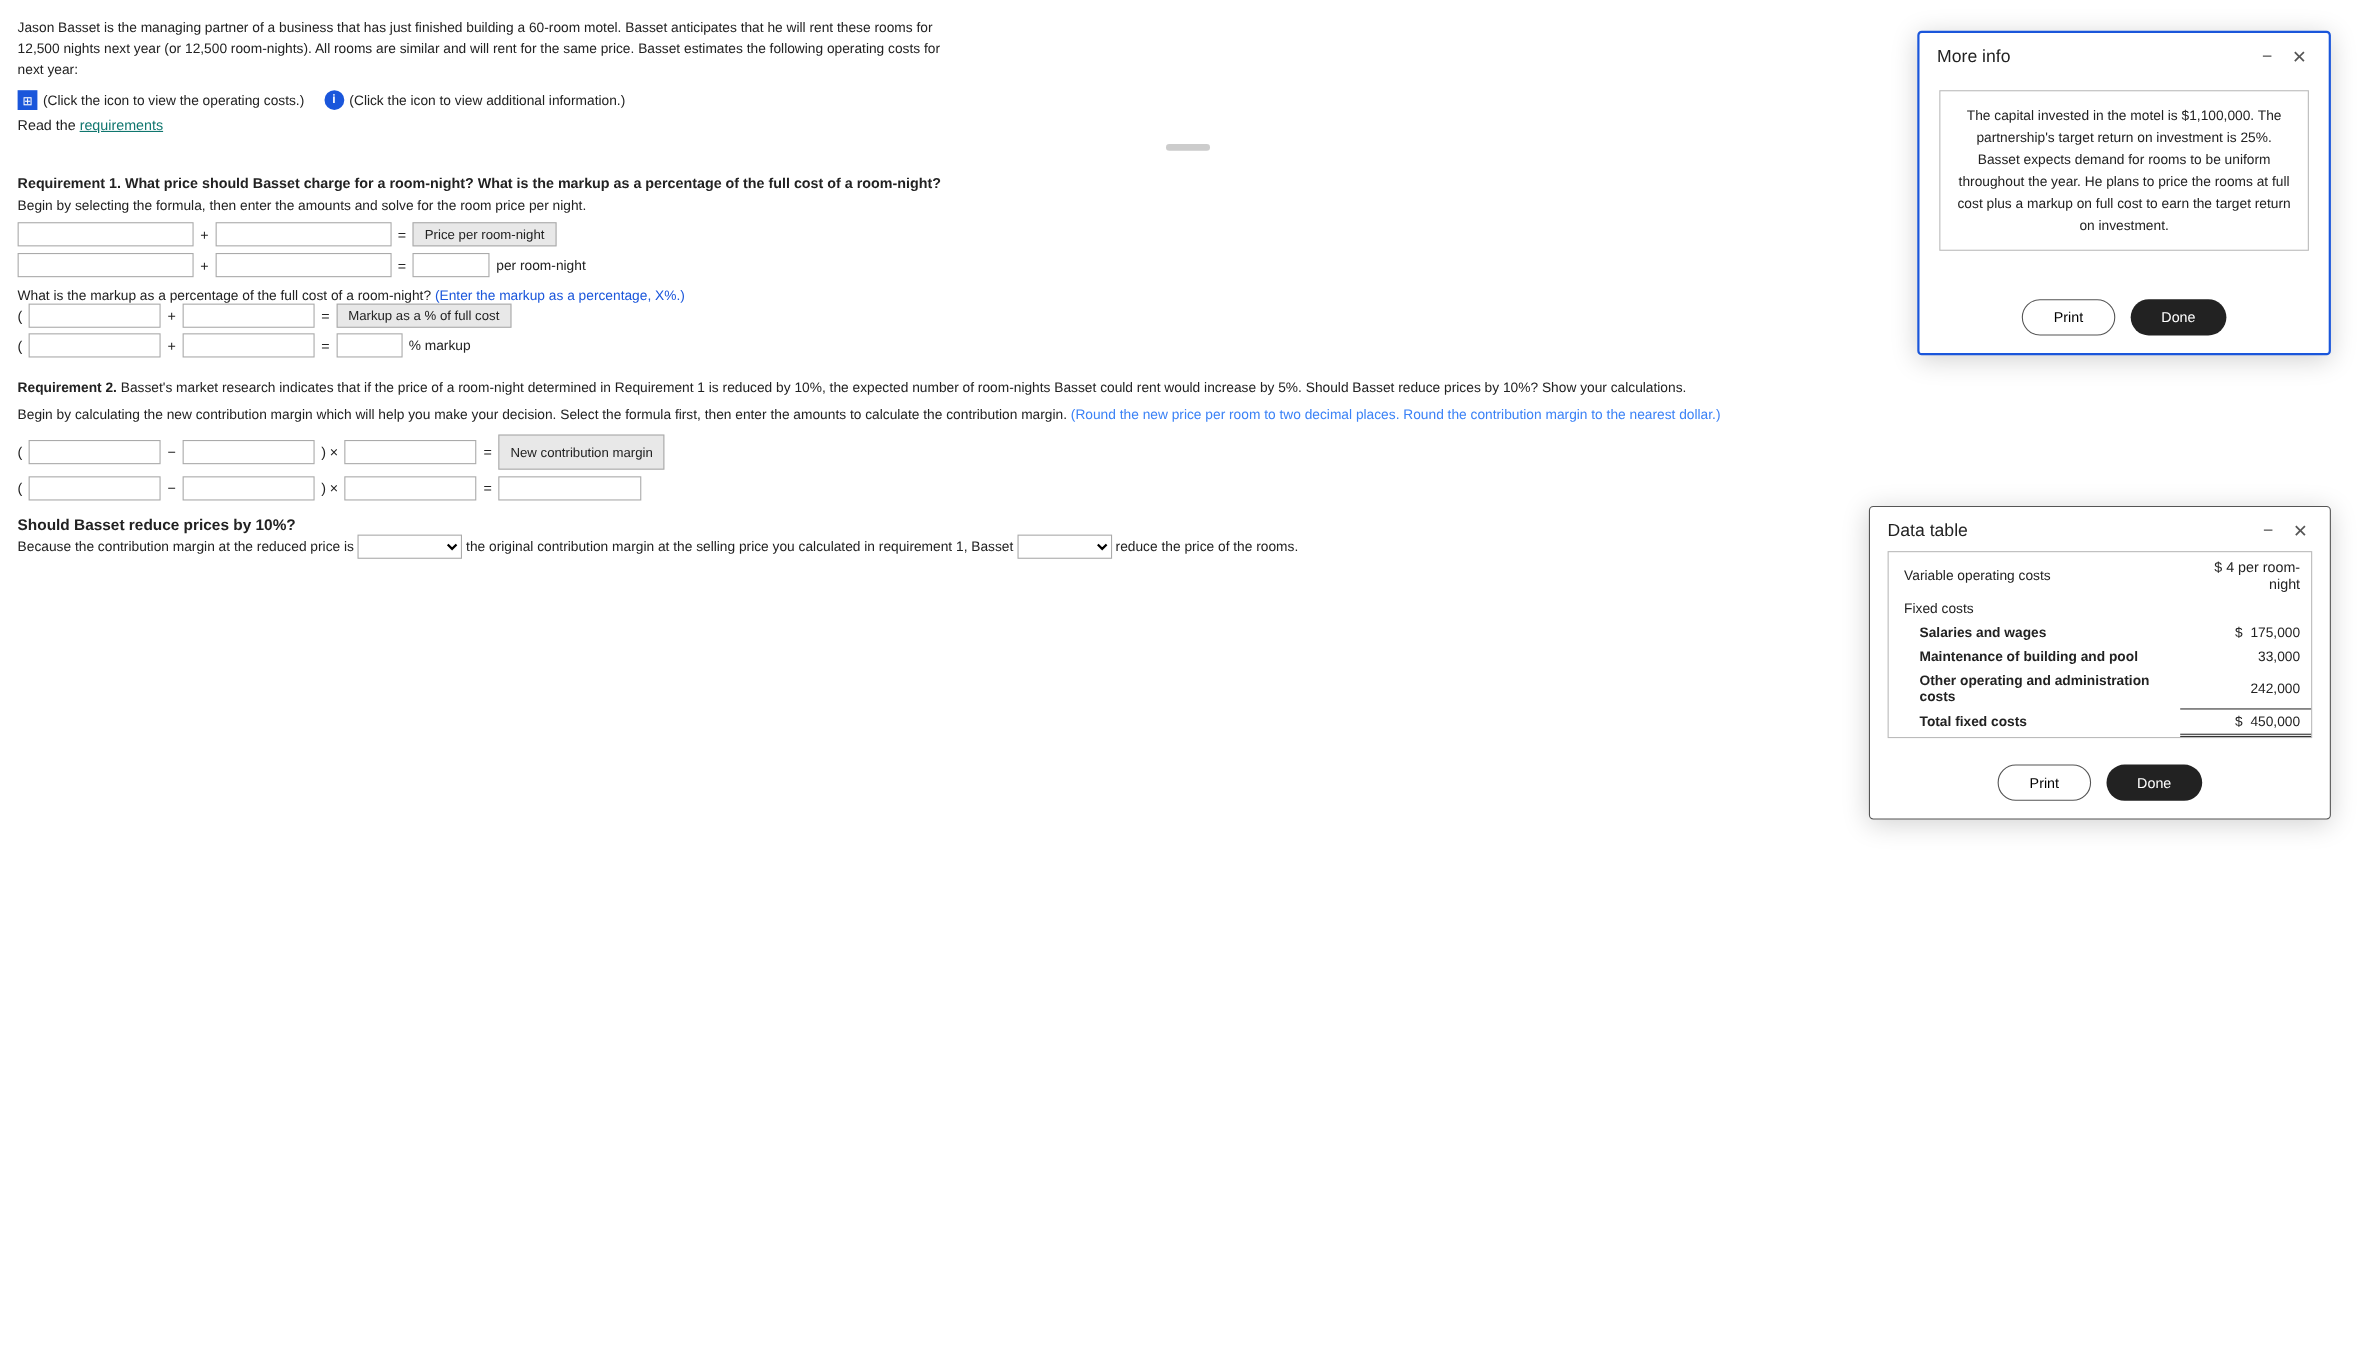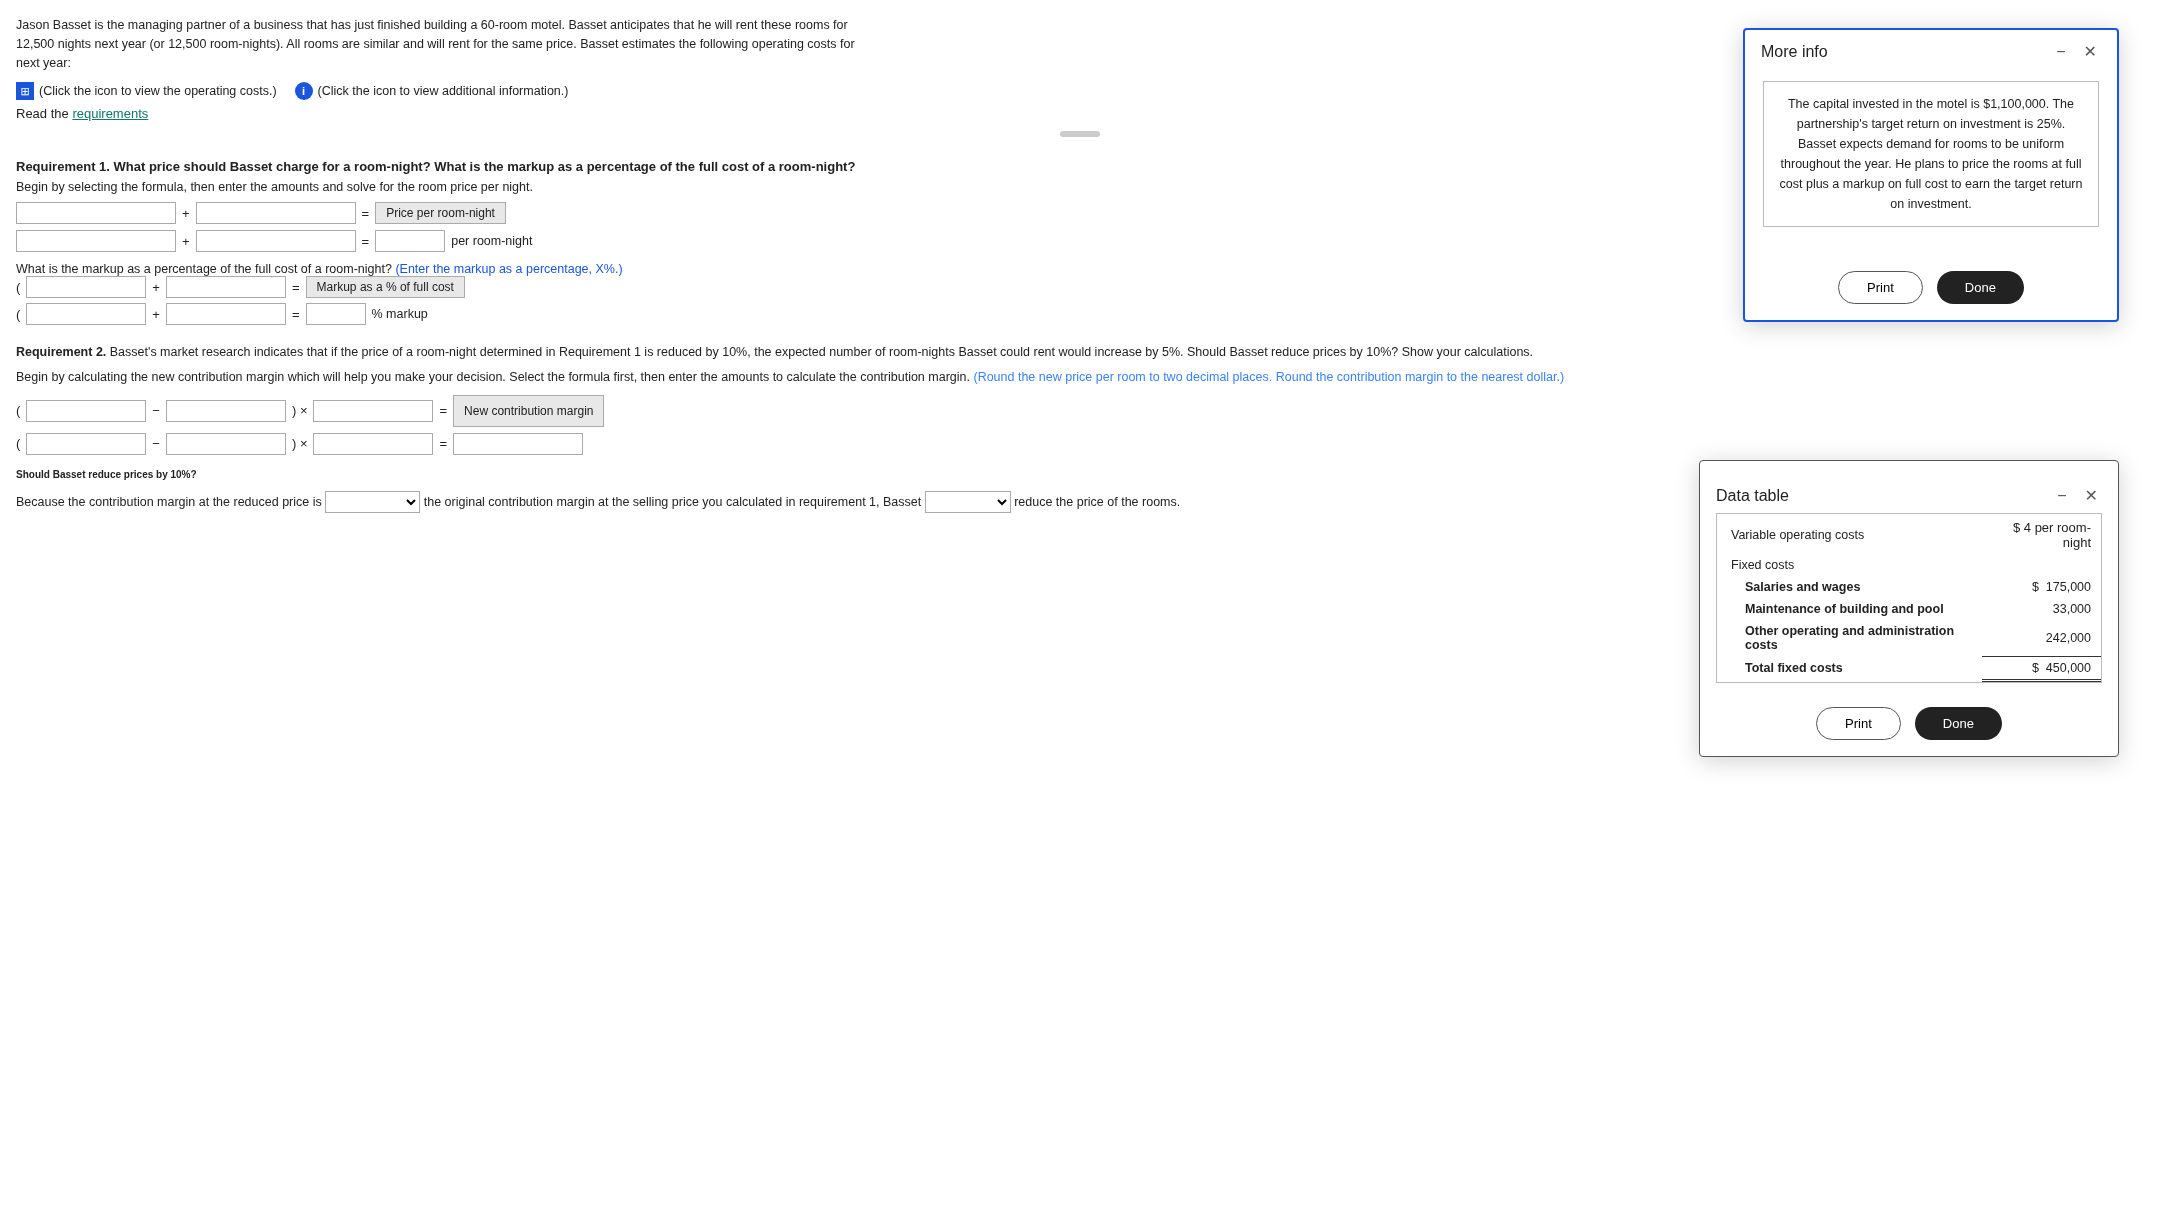--- a/index.html
+++ b/index.html
@@ -170,22 +170,21 @@
     }
     .cm-result {
       border: 1px solid #aaa;
       height: 22px;
       width: 130px;
       padding: 2px 4px;
       font-size: 12px;
     }
     .should-text {
       margin-top: 14px;
-      margin-bottom: 10px;
-      font-size: 10px;
+      font-size: 14px;
       font-weight: bold;
     }
     .because-text {
       font-size: 12.5px;
       line-height: 2;
     }
     select.inline-select {
       border: 1px solid #aaa;
       height: 22px;
       font-size: 12px;
@@ -276,21 +275,21 @@
       background: #fff;
       border: 1.5px solid #555;
       border-radius: 4px;
       box-shadow: 0 4px 24px rgba(0,0,0,0.18);
       pointer-events: all;
     }
     .data-dialog-header {
       display: flex;
       align-items: center;
       justify-content: space-between;
-      padding: 25px 16px 8px 16px;
+      padding: 12px 16px 8px 16px;
     }
     .data-dialog-title {
       font-size: 16px;
       color: #222;
       font-weight: normal;
     }
     .data-table-wrapper {
       border: 1px solid #bbb;
       margin: 0 16px 14px 16px;
     }

